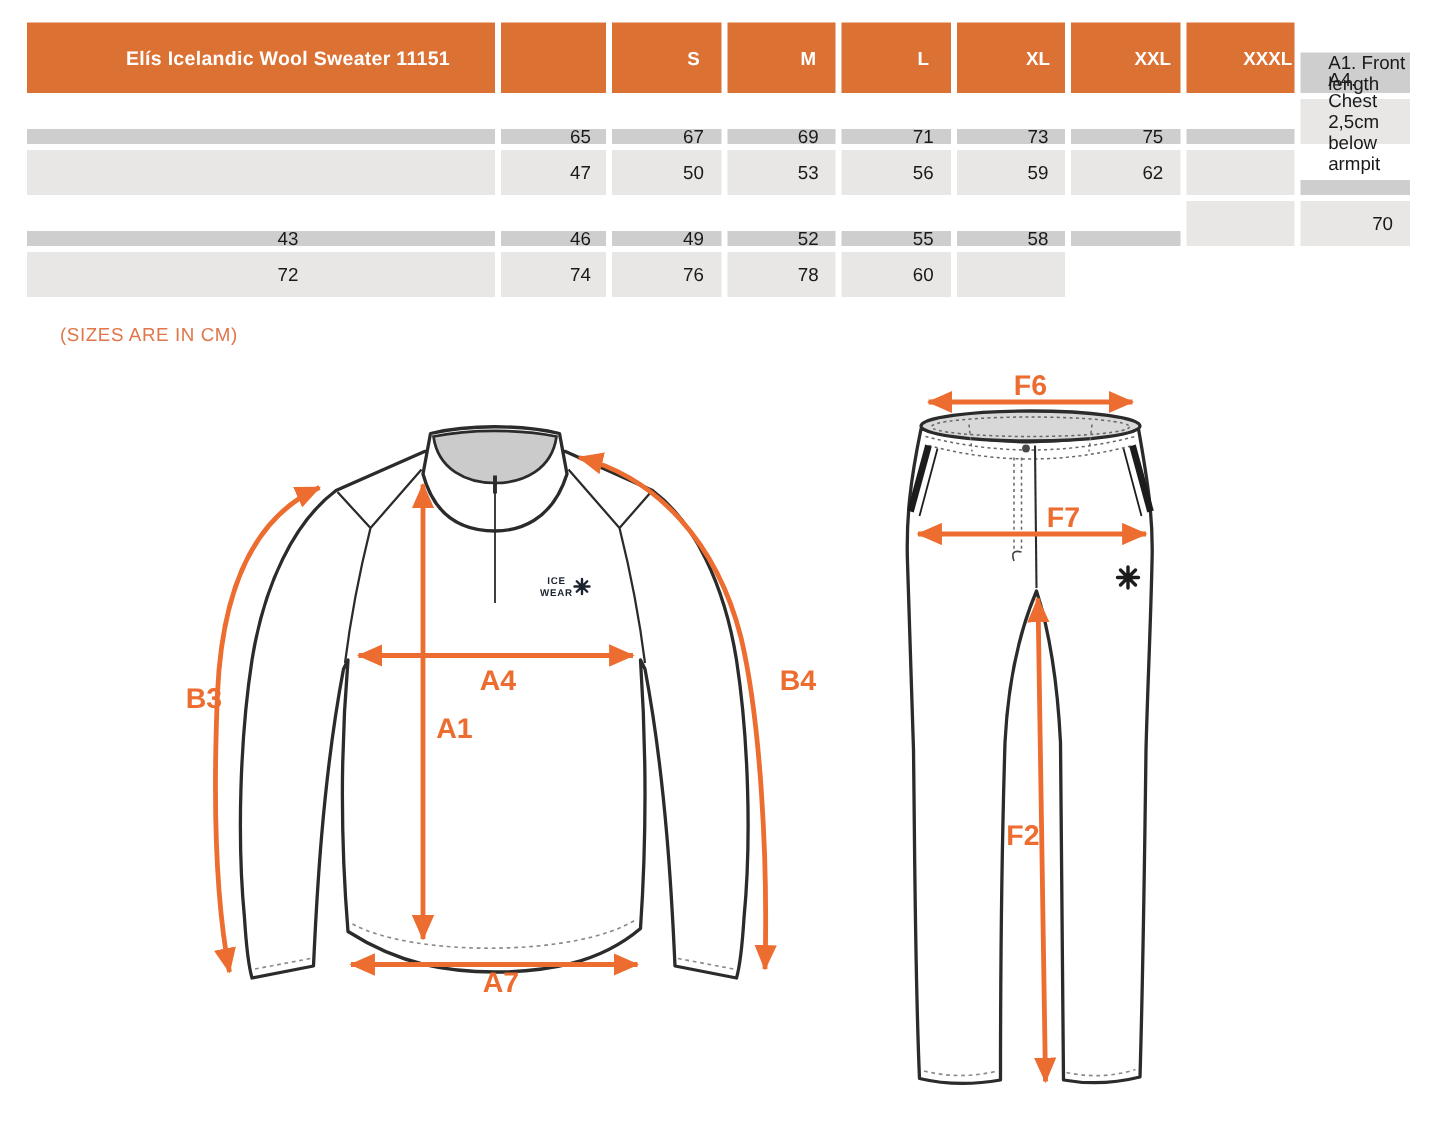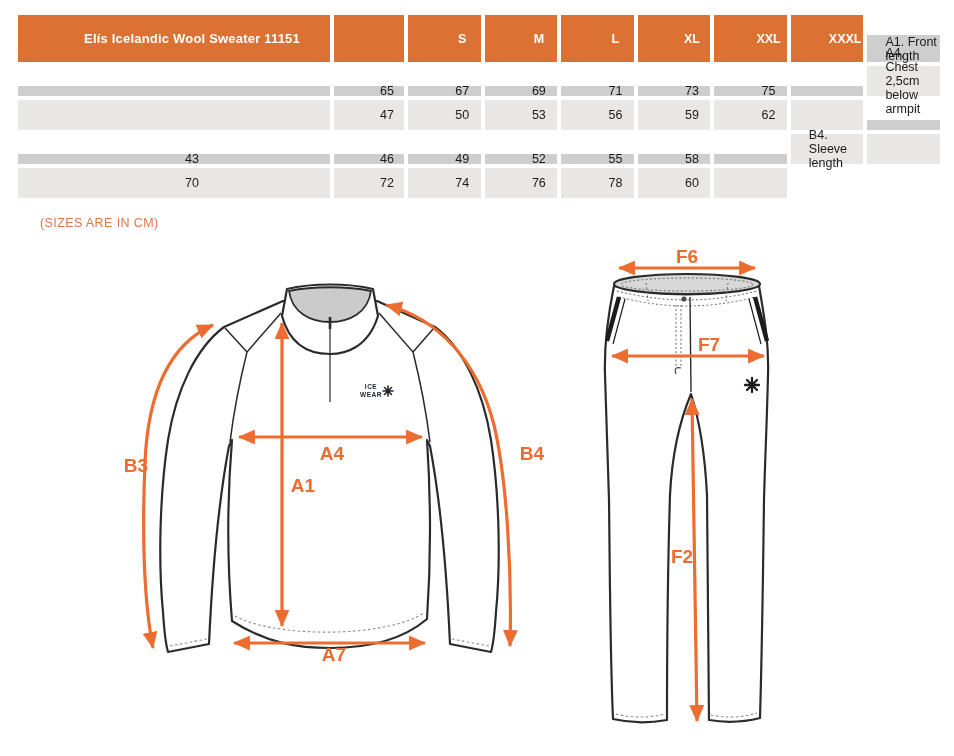--- a/index.html
+++ b/index.html
@@ -198,21 +198,20 @@
 
     <div class="cell rdark"></div>
     <div class="cell rdark val-cell">43</div>
     <div class="cell rdark val-cell">46</div>
     <div class="cell rdark val-cell">49</div>
     <div class="cell rdark val-cell">52</div>
     <div class="cell rdark val-cell">55</div>
     <div class="cell rdark val-cell">58</div>
     <div class="cell rdark val-cell"></div>
 
-    <div class="cell rlight label-cell">B4. Sleeve length</div>
     <div class="cell rlight"></div>
     <div class="cell rlight val-cell">70</div>
     <div class="cell rlight val-cell">72</div>
     <div class="cell rlight val-cell">74</div>
     <div class="cell rlight val-cell">76</div>
     <div class="cell rlight val-cell">78</div>
     <div class="cell rlight val-cell">60</div>
     <div class="cell rlight val-cell"></div>
   </div>
 

